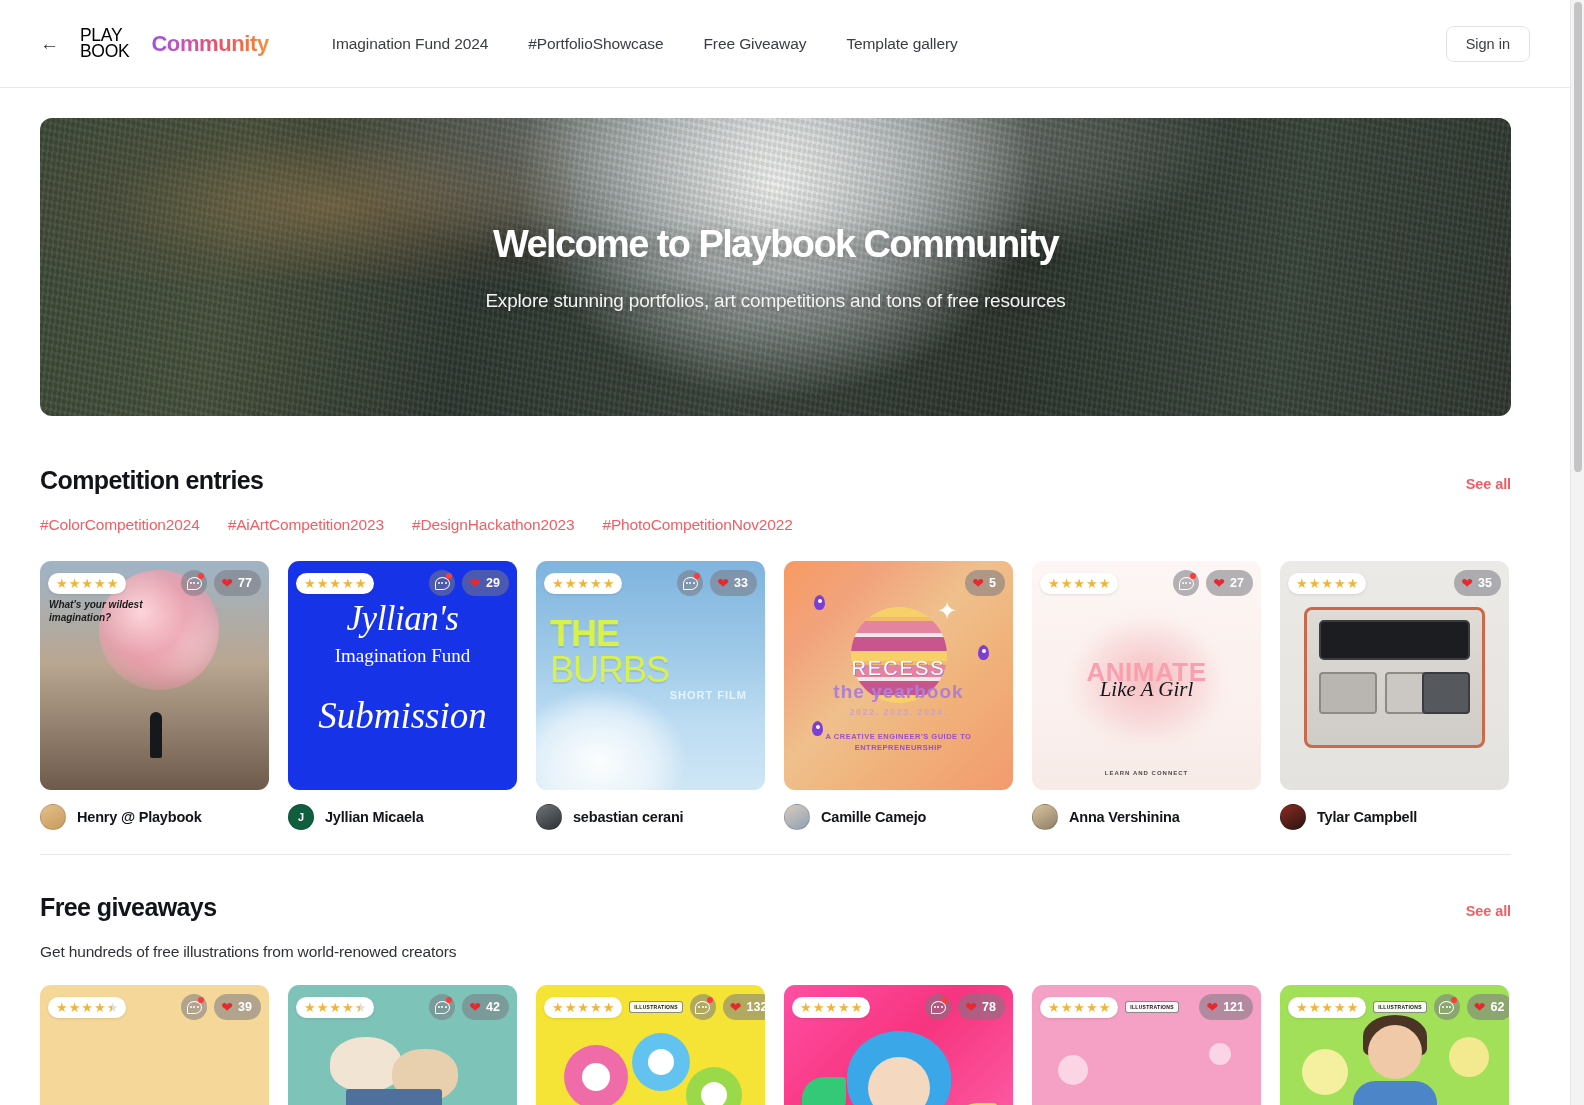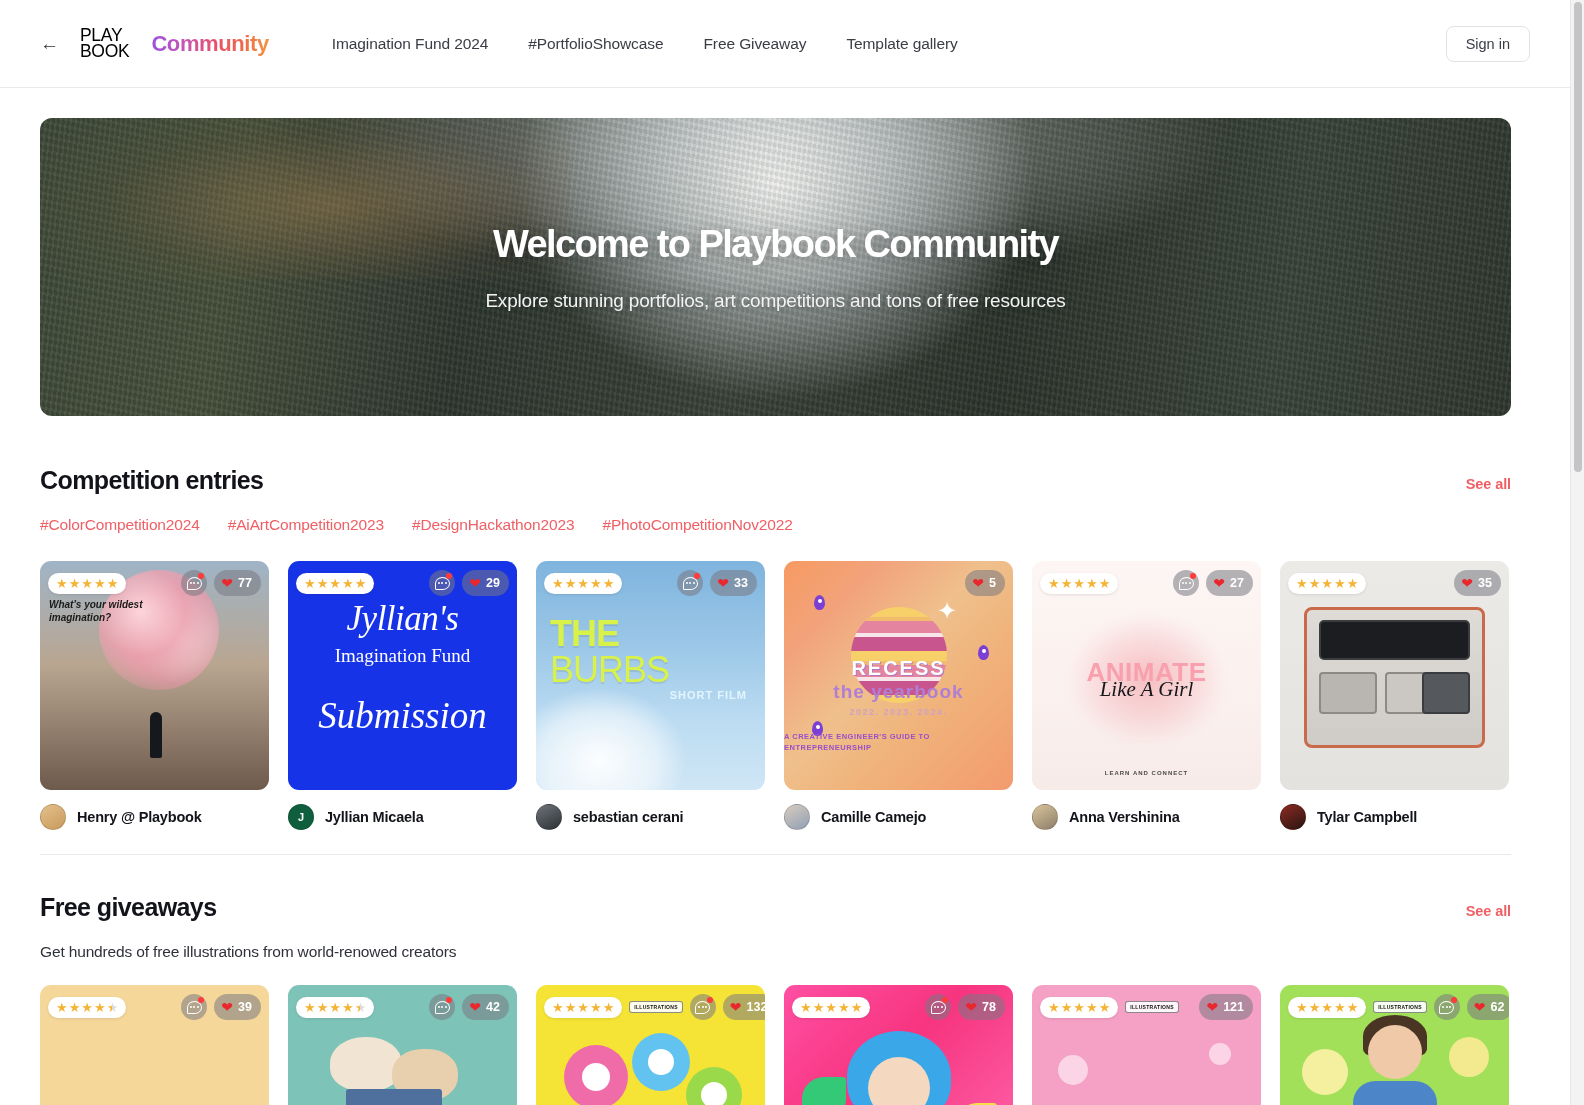--- a/index.html
+++ b/index.html
@@ -197,27 +197,27 @@
   .a3 .b2 { position:absolute; left:14px; top:88px; font-size:36px; font-weight:400;
     color:#d9f24a; letter-spacing:-1px; z-index:3; text-shadow:0 2px 0 rgba(0,0,0,.08); }
   .a3 .b3 { position:absolute; right:18px; top:128px; font-size:11px; font-weight:700;
     color:#e2f5ff; letter-spacing:1px; z-index:3; }
 
   .a4 { background:linear-gradient(135deg,#f79a62 0%,#f2a37c 22%,#efc08c 45%,#f0b27a 66%,#f39a6e 100%); }
   .a4 .sun { position:absolute; left:50%; top:46px; transform:translateX(-50%);
     width:96px; height:96px; border-radius:50%;
     background:repeating-linear-gradient(180deg,#f7d06a 0 10px,#f3bb6d 10px 14px,#e4849f 14px 26px,#f6e6ea 26px 30px,#c8558d 30px 44px); }
   .a4 .r1 { position:absolute; left:0; right:0; top:96px; text-align:center;
-    font-size:20px; font-weight:700; color:#fff; letter-spacing:2px;
+    font-size:20px; font-weight:400; color:#fff; letter-spacing:2px;
     text-shadow:1px 1px 0 #b078c4; z-index:3; }
   .a4 .r2 { position:absolute; left:0; right:0; top:120px; text-align:center;
     font-size:19px; font-weight:700; color:#b07fd4; letter-spacing:1px; z-index:3; }
   .a4 .r3 { position:absolute; left:0; right:0; top:146px; text-align:center;
     font-size:9px; font-weight:700; color:#cfa2c0; letter-spacing:1.5px; z-index:3; }
-  .a4 .r4 { position:absolute; left:0; right:0; top:170px; 
+  .a4 .r4 { position:absolute; left:0; right:0; top:170px; text-align:center;
     font-size:7.5px; font-weight:700; color:#9b4fc9; letter-spacing:.5px; line-height:1.5; z-index:3; }
   .a4 .pin { position:absolute; width:11px; height:15px; background:#7b3fd4;
     border-radius:50% 50% 50% 50% / 58% 58% 42% 42%; z-index:3; }
   .a4 .pin::after { content:""; position:absolute; left:3.5px; top:3.5px; width:4px; height:4px;
     border-radius:50%; background:#fff; }
   .a4 .spark { position:absolute; right:56px; top:36px; color:#fff; font-size:24px; z-index:4; }
 
   .a5 { background:linear-gradient(180deg,#fdf6f4 0%,#fbf1ee 55%,#f7ebe8 100%); }
   .a5 .blob { position:absolute; left:50%; top:52%; transform:translate(-50%,-50%);
     width:150px; height:125px;

